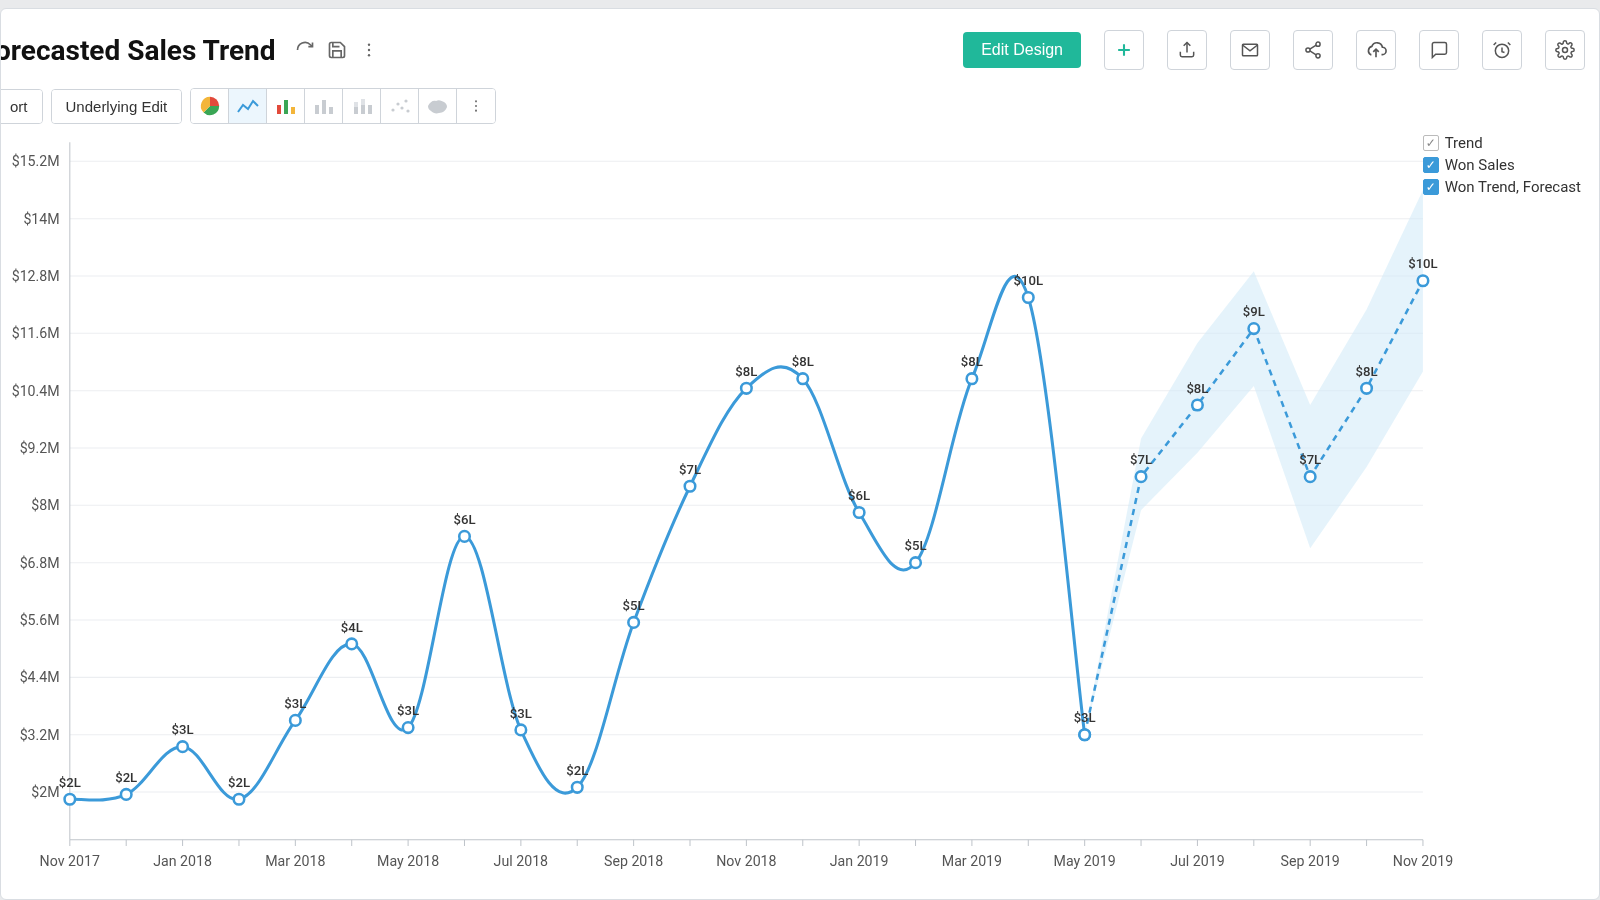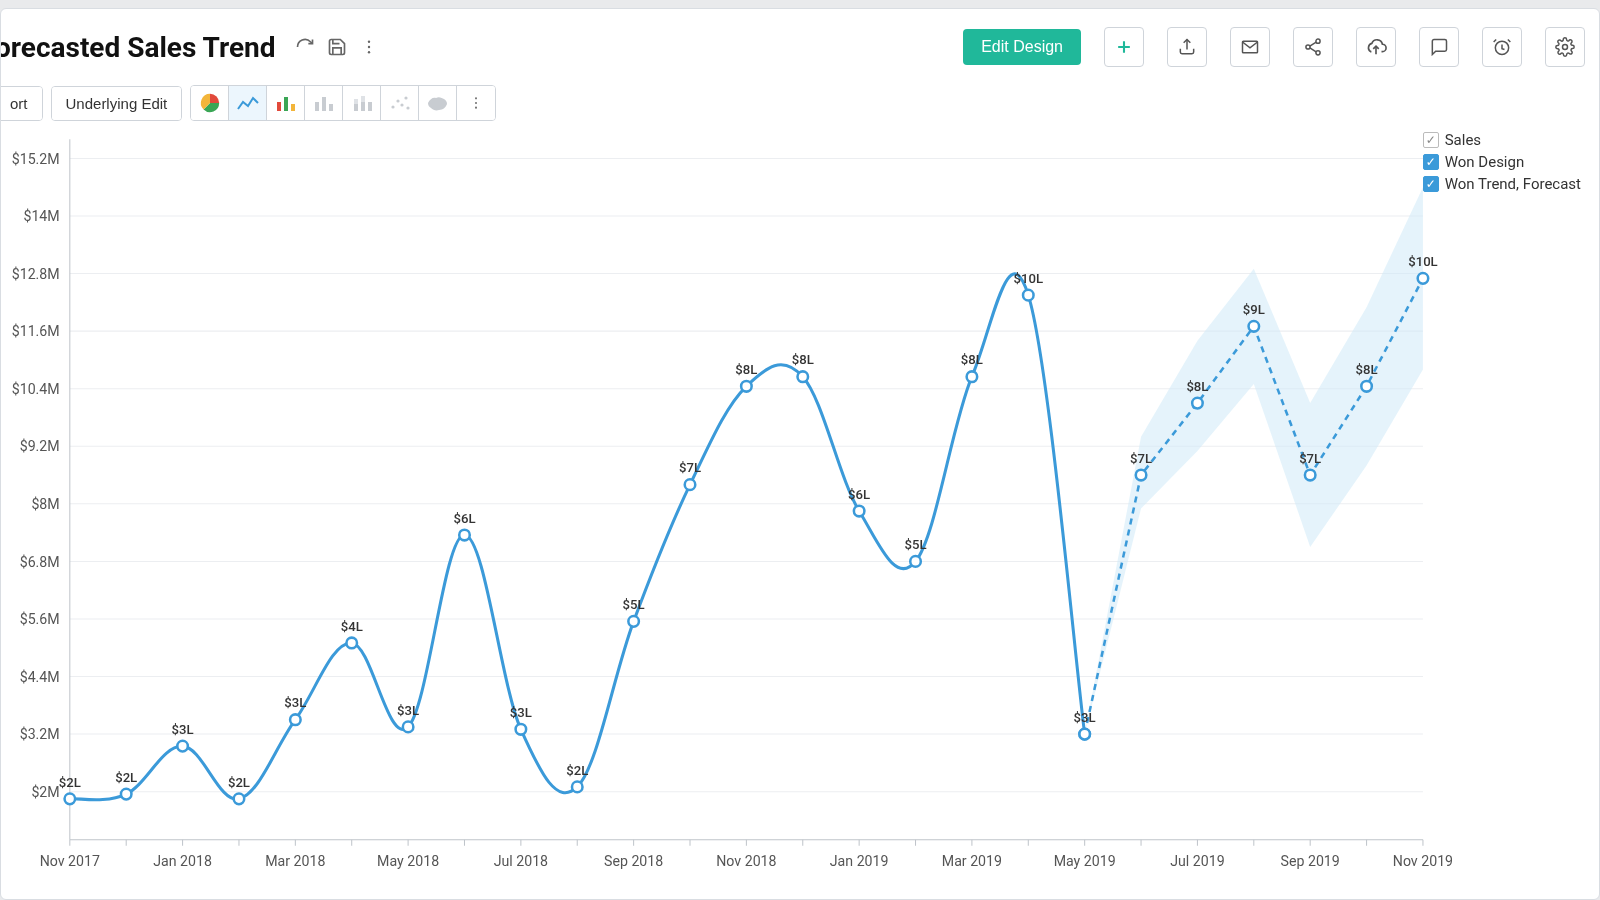--- a/index.html
+++ b/index.html
@@ -33,22 +33,21 @@
     border-radius: 6px;
     overflow: hidden;
     display: flex;
     flex-direction: column;
   }
 
   
   .topbar {
     display: flex;
     align-items: center;
-    padding: 4px 14px 4px 0;
-    margin-top: 14px;
+    padding: 21px 14px 4px 0;
   }
   .title {
     font-size: 28px;
     font-weight: 700;
     color: #111;
     margin-left: -6px; 
     white-space: nowrap;
   }
   .title-actions {
     display: flex;
@@ -354,25 +353,25 @@
             <circle cx="12" cy="19" r="1.6"></circle>
         </svg>
       </div>
     </div>
   </div>
 
   <div class="chart-wrap">
     <div class="legend">
       <div class="legend-row">
         <span class="legend-check" style="color:#888;">✓</span>
-        <span>Sales</span>
+        <span>Trend</span>
       </div>
       <div class="legend-row">
         <span class="legend-check filled">✓</span>
-        <span>Won Design</span>
+        <span>Won Sales</span>
       </div>
       <div class="legend-row">
         <span class="legend-check filled">✓</span>
         <span>Won Trend, Forecast</span>
       </div>
     </div>
 
     <svg class="chart" id="chart-svg" viewBox="0 0 1560 740" preserveAspectRatio="none">
         <line x1="64" x2="1400" y1="643.2876712328767" y2="643.2876712328767" class="grid-line"></line>
         <text x="54" y="648.2876712328767" text-anchor="end" class="axis-text">$2M</text>

